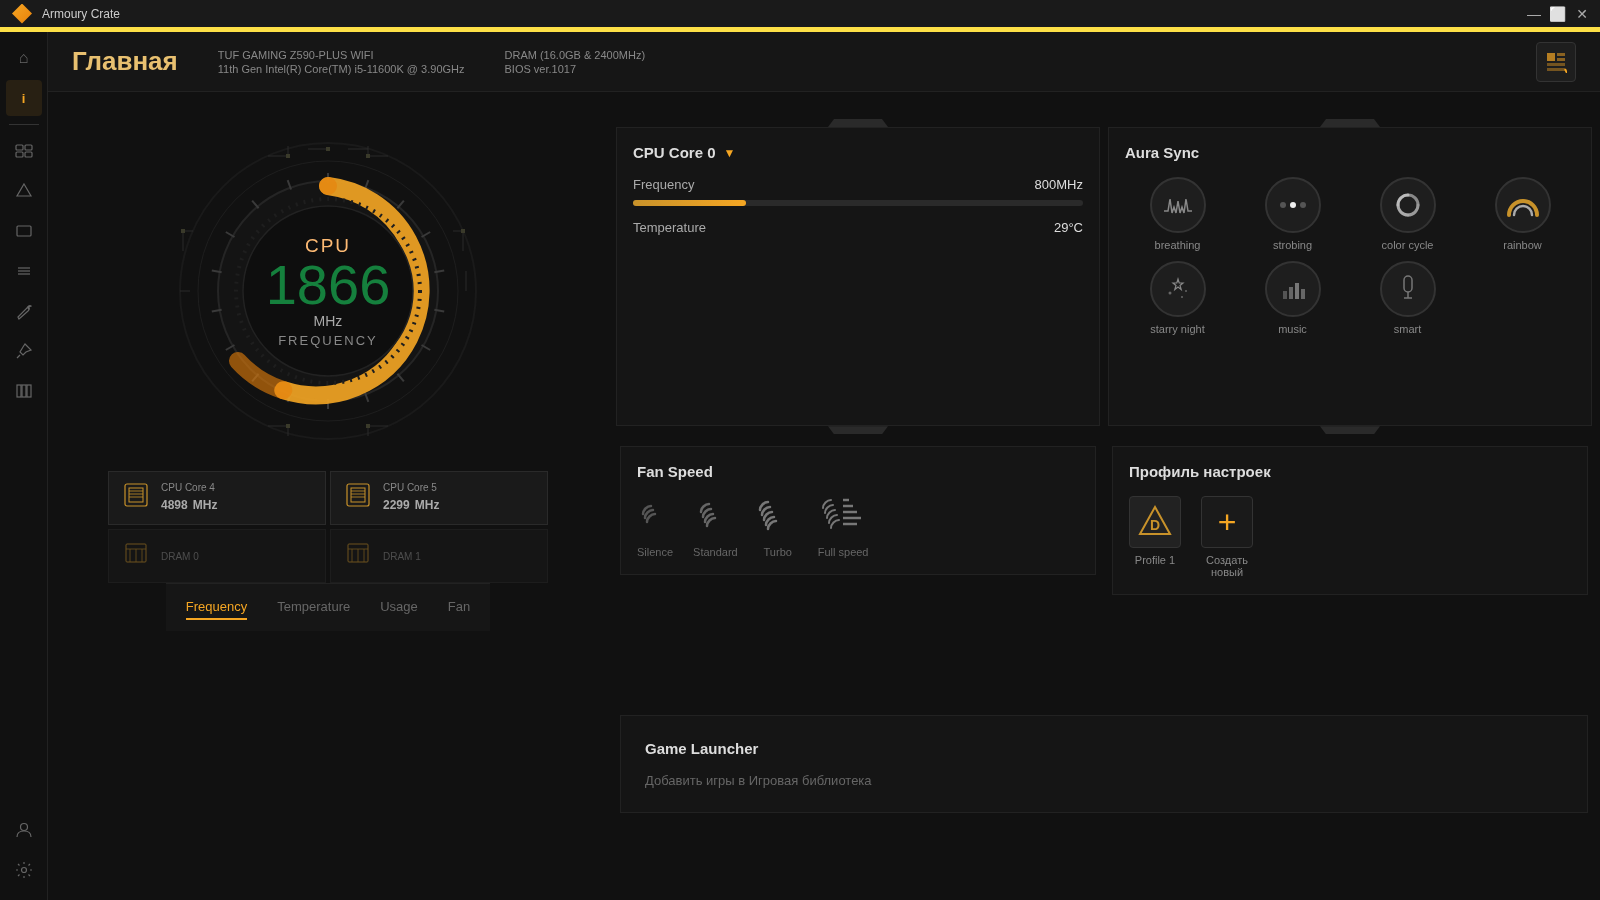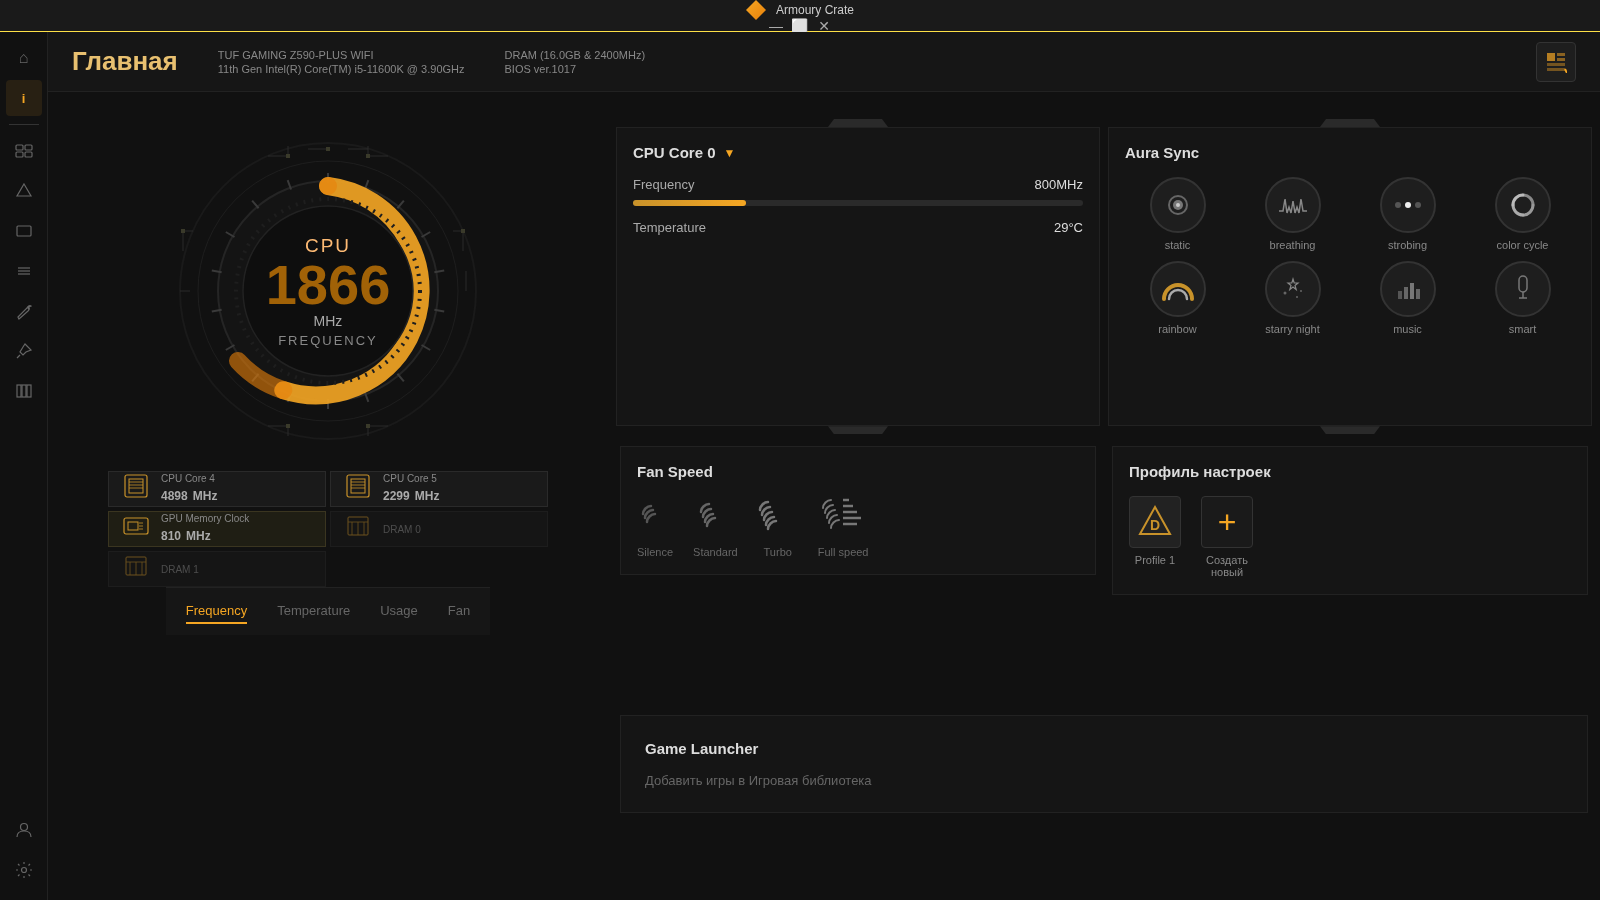--- a/index.html
+++ b/index.html
@@ -13,22 +13,21 @@
     }
     
     .titlebar {
       width: 100%;
       height: 32px;
       background: #1a1a1a;
       display: flex;
       align-items: center;
       justify-content: space-between;
       padding: 0 12px;
-      border-bottom: 1px solid #fde047;
-      flex-direction: column;
+      border-bottom: 5px solid #fde047;
     }
     .titlebar-left {
       display: flex;
       align-items: center;
       gap: 10px;
     }
     .titlebar-logo {
       width: 20px;
       height: 20px;
       background: linear-gradient(135deg, #f5a623, #e8810a);
@@ -186,22 +185,22 @@
       z-index: 10;
       text-align: center;
     }
     .cpu-label-top {
       font-size: 19px;
       color: #fdba74;
       letter-spacing: 2px;
     }
     .cpu-value {
       font-size: 56px;
-      font-weight: bold;
-      color: #a16207;
+      font-weight: normal;
+      color: #15803d;
       line-height: 1;
     }
     .cpu-unit {
       font-size: 14px;
       color: #aaa;
     }
     .cpu-subtitle {
       font-size: 13px;
       color: #888;
       letter-spacing: 2px;
@@ -211,21 +210,21 @@
     .stats-grid {
       display: grid;
       grid-template-columns: 1fr 1fr;
       gap: 4px;
       width: 440px;
       margin-top: 20px;
     }
     .stat-card {
       background: #1a1a1a;
       border: 1px solid #2a2a2a;
-      padding: 1px 14px;
+      padding: 10px 14px;
       display: flex;
       align-items: center;
       gap: 10px;
     }
     .stat-card.highlighted {
       background: #1f1e14;
       border-color: #3a3520;
     }
     .stat-icon {
       color: #c8922a;
@@ -681,35 +680,20 @@
                   <line x1="6" y1="15" x2="20" y2="15" stroke="#c8922a" stroke-width="0.8"></line>
                 </svg>
             </div>
             <div class="stat-info">
               <span class="stat-name">CPU Core 5</span>
               <span class="stat-value"><span>2299</span> <span style="font-size:12px;color:#aaa;">MHz</span></span>
             </div>
           </div>
 
 
-          <div class="stat-card highlighted">
-            <div class="stat-icon">
-              <svg width="26" height="26" viewBox="0 0 26 26">
-                  <rect x="1" y="5" width="24" height="16" rx="2" fill="none" stroke="#c8922a" stroke-width="1.2"></rect>
-                  <rect x="5" y="9" width="10" height="8" fill="none" stroke="#c8922a" stroke-width="1"></rect>
-                  <line x1="16" y1="10" x2="20" y2="10" stroke="#c8922a" stroke-width="0.8"></line>
-                  <line x1="16" y1="13" x2="20" y2="13" stroke="#c8922a" stroke-width="0.8"></line>
-                  <line x1="16" y1="16" x2="20" y2="16" stroke="#c8922a" stroke-width="0.8"></line>
-                </svg>
-            </div>
-            <div class="stat-info">
-              <span class="stat-name">GPU Memory Clock</span>
-              <span class="stat-value"><span>810</span> <span style="font-size:12px;color:#aaa;">MHz</span></span>
-            </div>
-          </div>
 
           <div class="stat-card" style="opacity:0.5;">
             <div class="stat-icon">
               <svg width="26" height="26" viewBox="0 0 26 26">
                   <rect x="3" y="4" width="20" height="18" rx="1" fill="none" stroke="#c8922a" stroke-width="1"></rect>
                   <line x1="3" y1="9" x2="23" y2="9" stroke="#c8922a" stroke-width="0.8"></line>
                   <line x1="7" y1="9" x2="7" y2="22" stroke="#c8922a" stroke-width="0.8"></line>
                   <line x1="13" y1="9" x2="13" y2="22" stroke="#c8922a" stroke-width="0.8"></line>
                   <line x1="19" y1="9" x2="19" y2="22" stroke="#c8922a" stroke-width="0.8"></line>
                 </svg>
@@ -779,30 +763,20 @@
 
             <div style="height:8px; display:flex; justify-content:center; align-items:flex-end;">
               <div style="width:60px;height:8px;background:#2a2a2a;clip-path:polygon(10% 0%,90% 0%,100% 100%,0% 100%);"></div>
             </div>
             <div class="aura-panel" style="margin:0;">
               <div class="panel-header">
                 <span class="panel-title">Aura Sync</span>
               </div>
               <div class="aura-grid">
 
-                <div class="aura-item">
-                  <div class="aura-icon-box">
-                    <svg width="30" height="30" viewBox="0 0 30 30">
-                      <circle cx="15" cy="15" r="9" fill="none" stroke="#666" stroke-width="2"></circle>
-                      <circle cx="15" cy="15" r="5" fill="#777"></circle>
-                      <circle cx="15" cy="15" r="2" fill="#ccc"></circle>
-                    </svg>
-                  </div>
-                  <span class="aura-label">static</span>
-                </div>
 
                 <div class="aura-item">
                   <div class="aura-icon-box">
                     <svg width="32" height="28" viewBox="0 0 32 28">
                       <polyline points="2,20 6,20 8,8 10,22 12,16 14,22 16,10 18,22 20,16 22,22 24,8 26,20 30,20" fill="none" stroke="#888" stroke-width="1.5"></polyline>
                     </svg>
                   </div>
                   <span class="aura-label">breathing</span>
                 </div>
 

